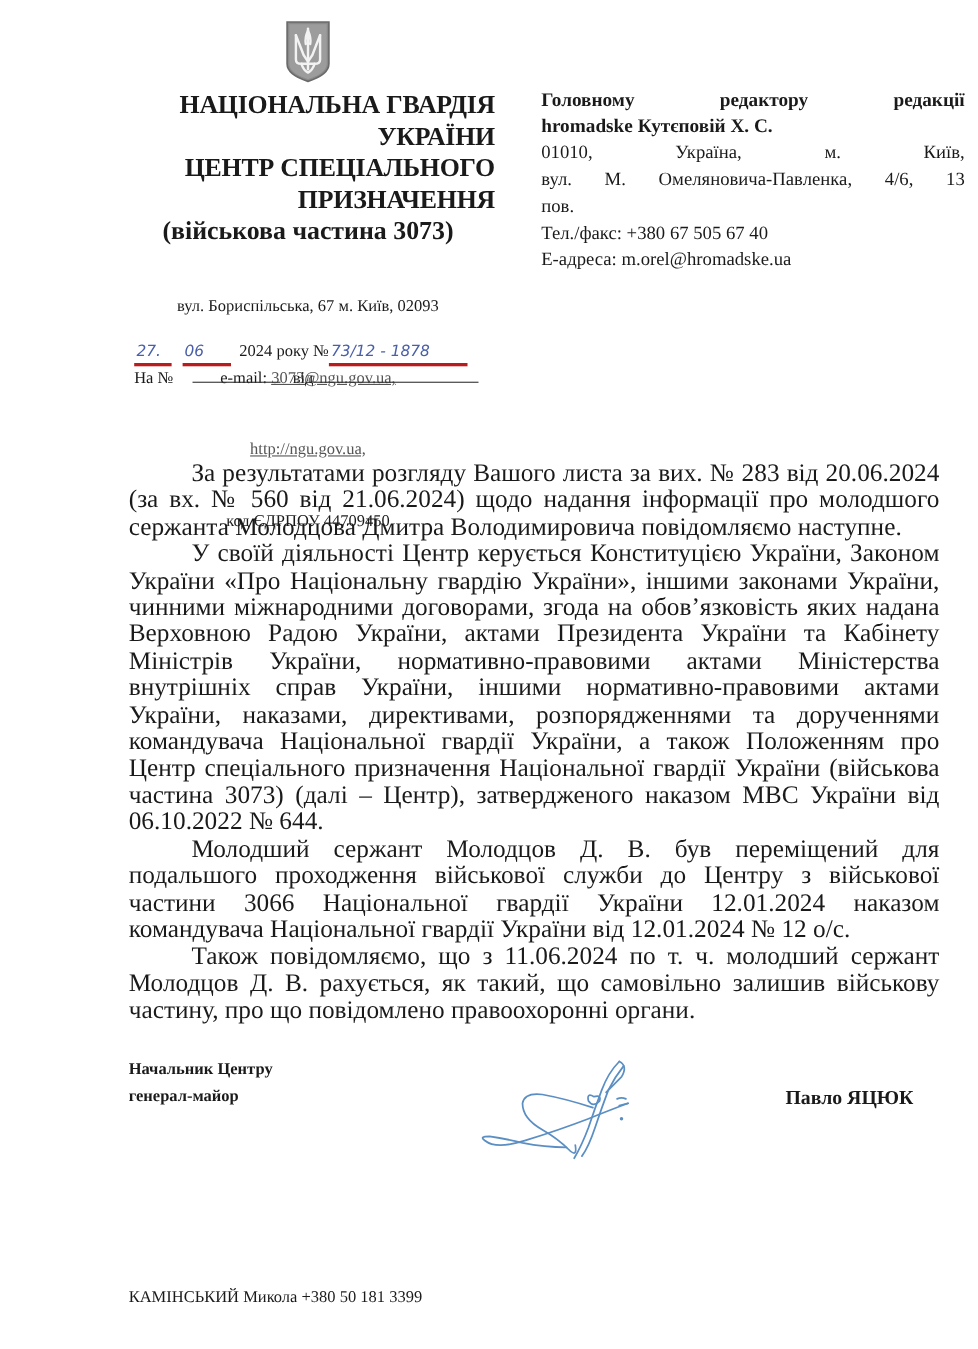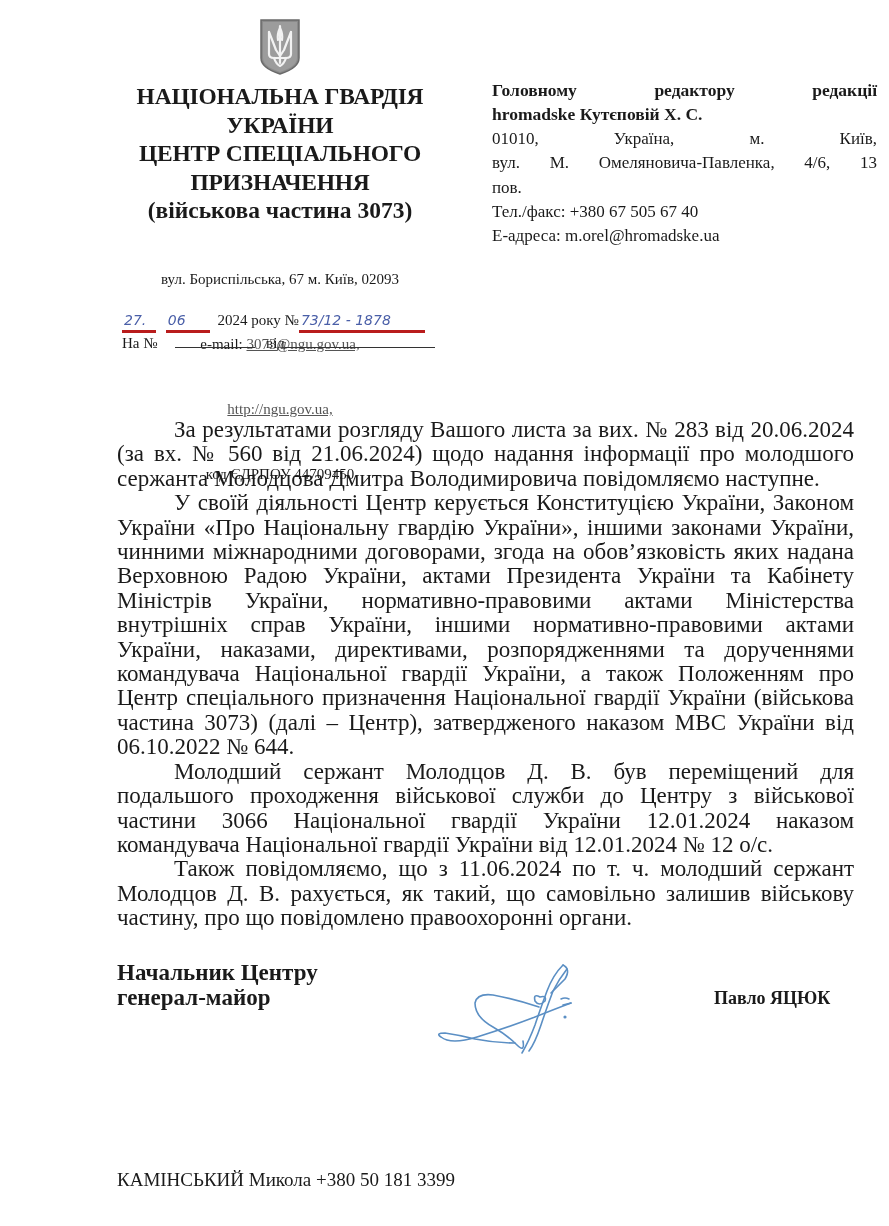--- a/index.html
+++ b/index.html
@@ -25,20 +25,21 @@
     
     .sender {
       left: 110px; top: 82px; width: 340px;
       text-align: center;
     }
     .sender .org {
       font-weight: bold;
       font-size: 23.5px;
       line-height: 28.5px;
       letter-spacing: -0.2px;
+      text-align: right;
     }
     .sender .unit {
       font-weight: bold;
       font-size: 23.5px;
       line-height: 28px;
     }
     .sender .small {
       font-size: 15px;
       line-height: 20px;
       margin-top: 45px;
@@ -94,37 +95,37 @@
     }
     .body-text p {
       margin: 0;
       text-indent: 57px;
     }
 
     
     .sig-left {
       left: 117px; top: 960px;
       font-weight: bold;
-      font-size: 23px;
+      font-size: 15px;
       line-height: 25px;
     }
     .sig-name {
       left: 714px; top: 986px;
       font-weight: bold;
       font-size: 18px;
       line-height: 25px;
     }
     .signature {
       left: 425px; top: 955px; width: 160px; height: 110px;
     }
 
     
     .executor {
       left: 117px; top: 1170px;
-      font-size: 19px;
+      font-size: 15px;
       line-height: 20px;
     }
   </style>
 </head>
 <body>
 
 <div class="abs coat">
   <svg width="42" height="58" viewBox="0 0 42 58">
     <path d="M2 2 H40 V40 Q40 50 21 56 Q2 50 2 40 Z" fill="#8a8a8a" stroke="#6a6a6a" stroke-width="1.5"></path>
     <path d="M4 4 H38 V40 Q38 48.5 21 54 Q4 48.5 4 40 Z" fill="#9c9c9c"></path>

